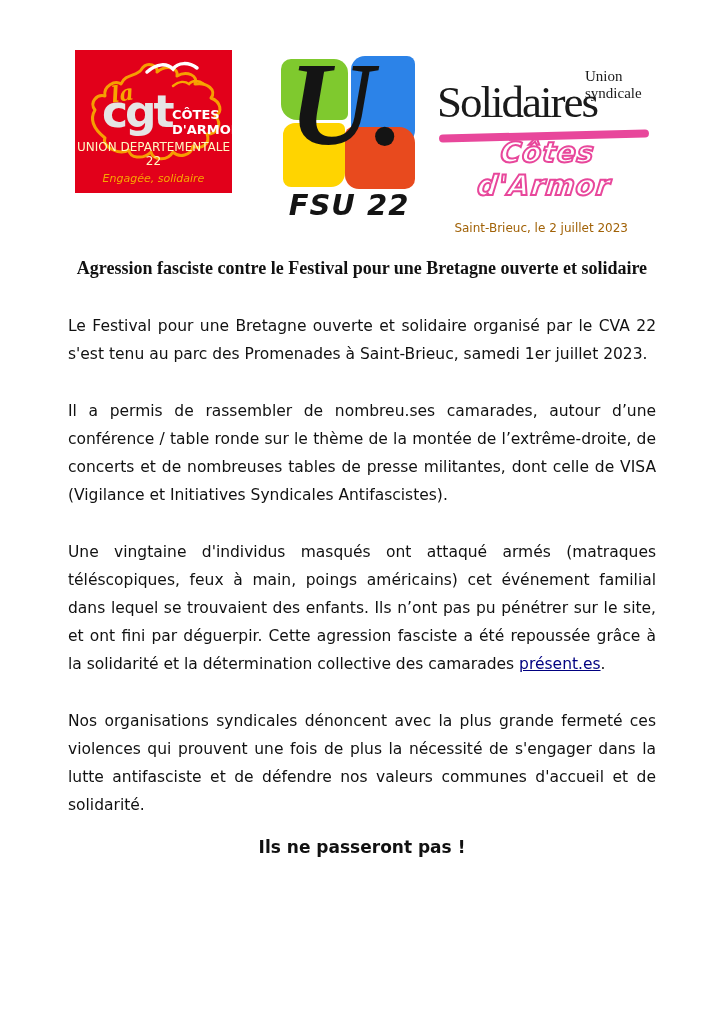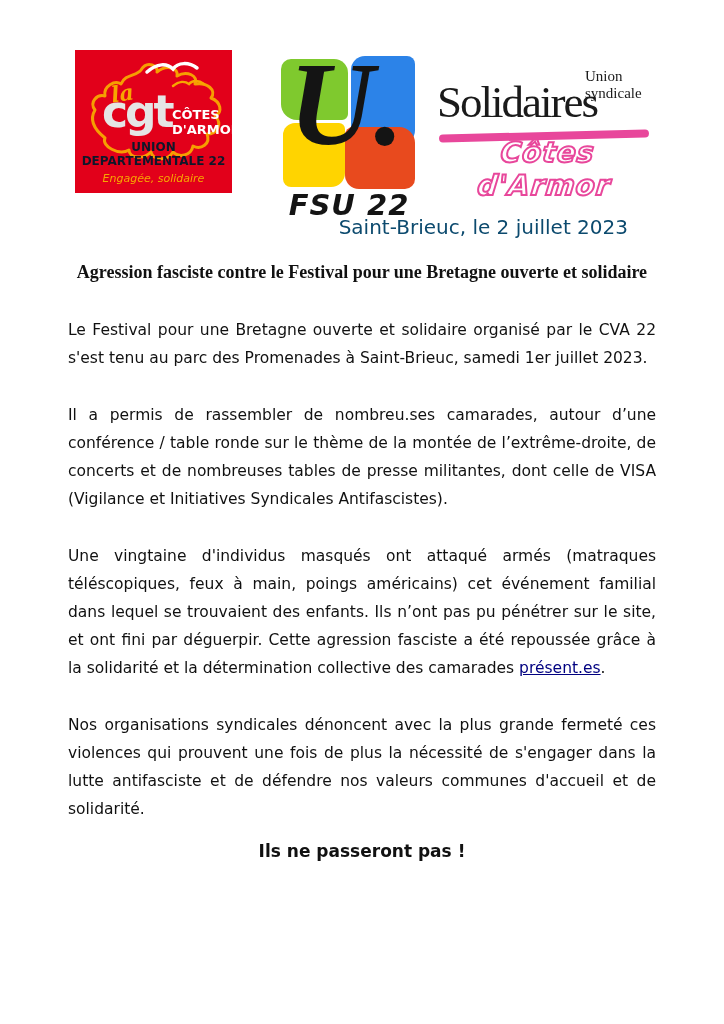--- a/index.html
+++ b/index.html
@@ -37,21 +37,21 @@
     font-size: 44px; font-weight: 800; letter-spacing: -3px;
     color: #e5e5e5; line-height: 1;
   }
   .cgt-region {
     position: absolute; left: 97px; top: 58px;
     color: #ffffff; font-weight: 700; font-size: 13px;
     line-height: 1.15; letter-spacing: 0px;
   }
   .cgt-union {
     position: absolute; left: 0; bottom: 25px; width: 100%;
-    text-align: center; color: #0f172a; font-weight: 700;
+    text-align: center; color: #fef9c3; font-weight: 400;
     font-size: 12px; letter-spacing: 0px;
   }
   .cgt-tagline {
     position: absolute; left: 0; bottom: 8px; width: 100%;
     text-align: center; color: #f7a600; font-style: italic;
     font-size: 11px;
   }
 
   
   .fsu-wrap { position: absolute; left: 281px; top: 56px; width: 136px; }
@@ -98,22 +98,22 @@
     font-size: 28px; letter-spacing: 1px;
     color: #ffffff;
     -webkit-text-stroke: 2px #e8479b;
     transform: skewX(-6deg);
   }
 
   
   .content { position: absolute; top: 215px; left: 0; width: 724px; padding: 0 68px; }
 
   .dateline {
-    padding-right: 28px;
-    text-align: right; font-size: 20px; color: #0c4a6e;
+    margin-top: 6px; padding-right: 28px;
+    text-align: right; font-size: 12px; color: #a16207;
   }
   .doc-title {
     margin-top: 38px; text-align: center;
     font-family: "Liberation Serif", serif;
     font-size: 18px; font-weight: 700; color: #111111;
   }
   .headline {
     margin-top: 23px; text-align: center;
     font-family: "Liberation Serif", serif;
     font-size: 18px; font-weight: 700; color: #111111;

